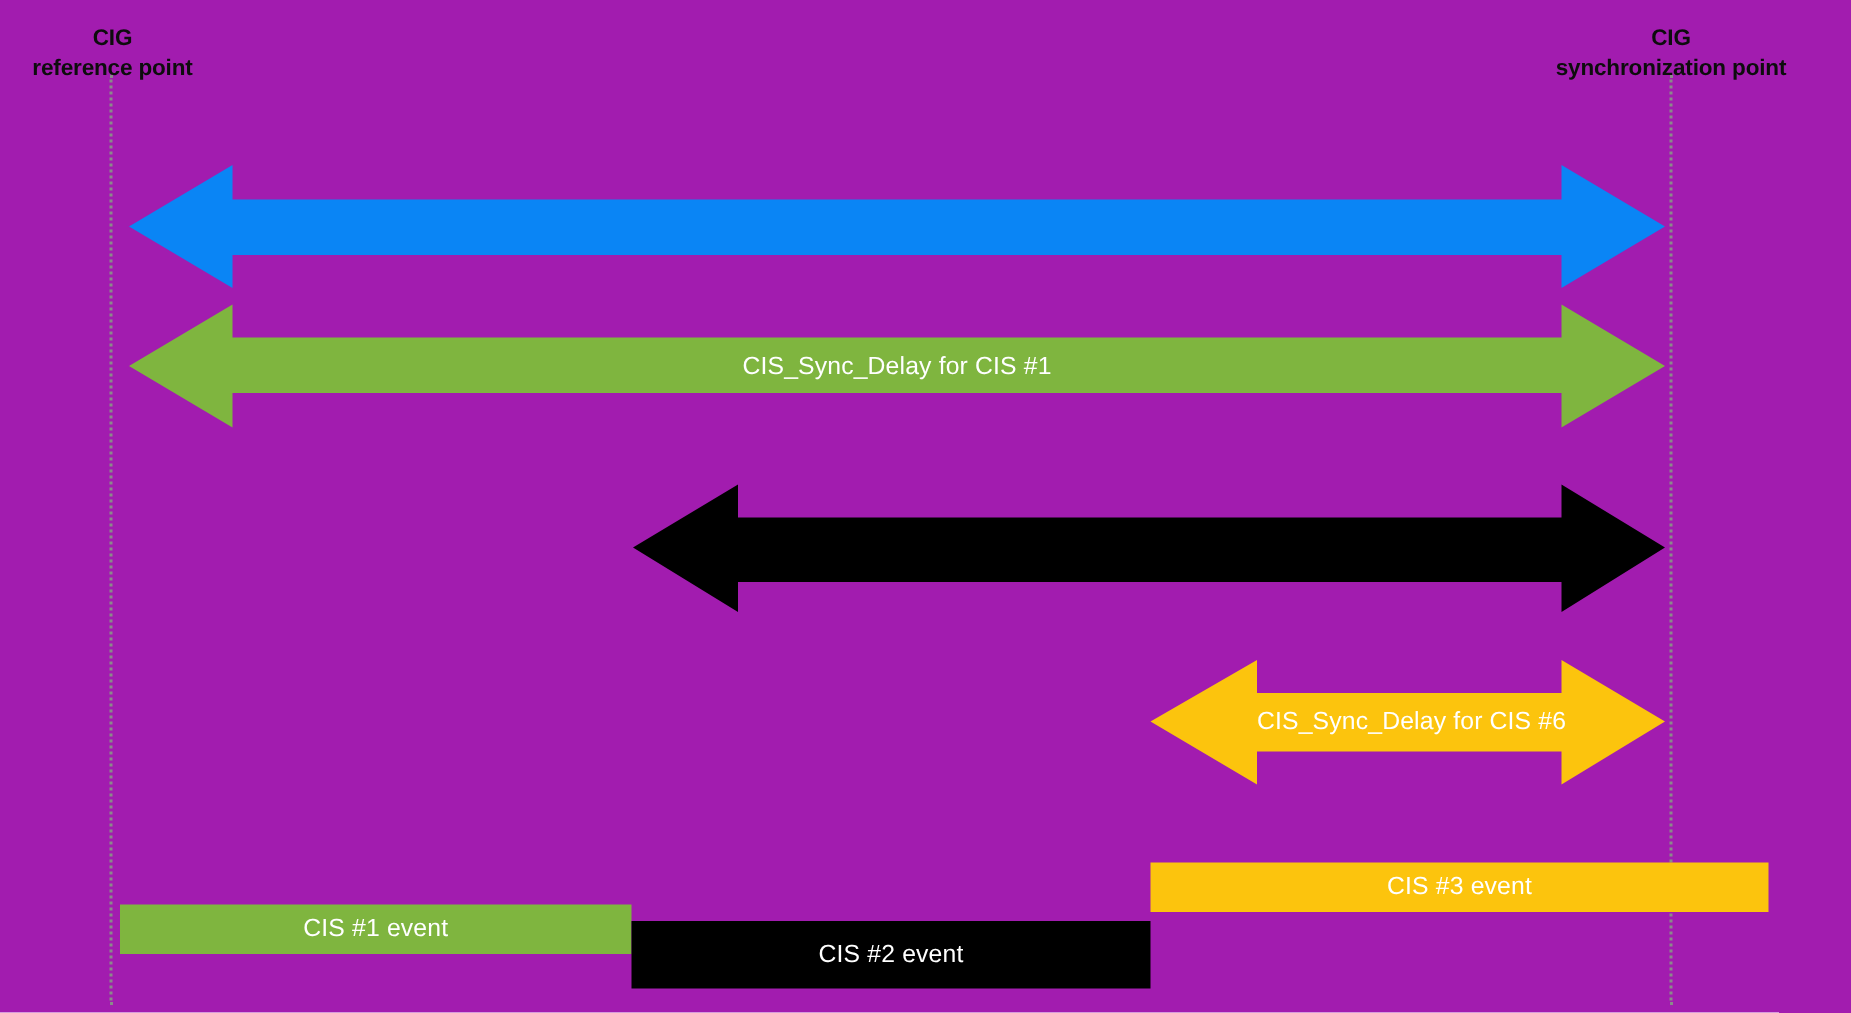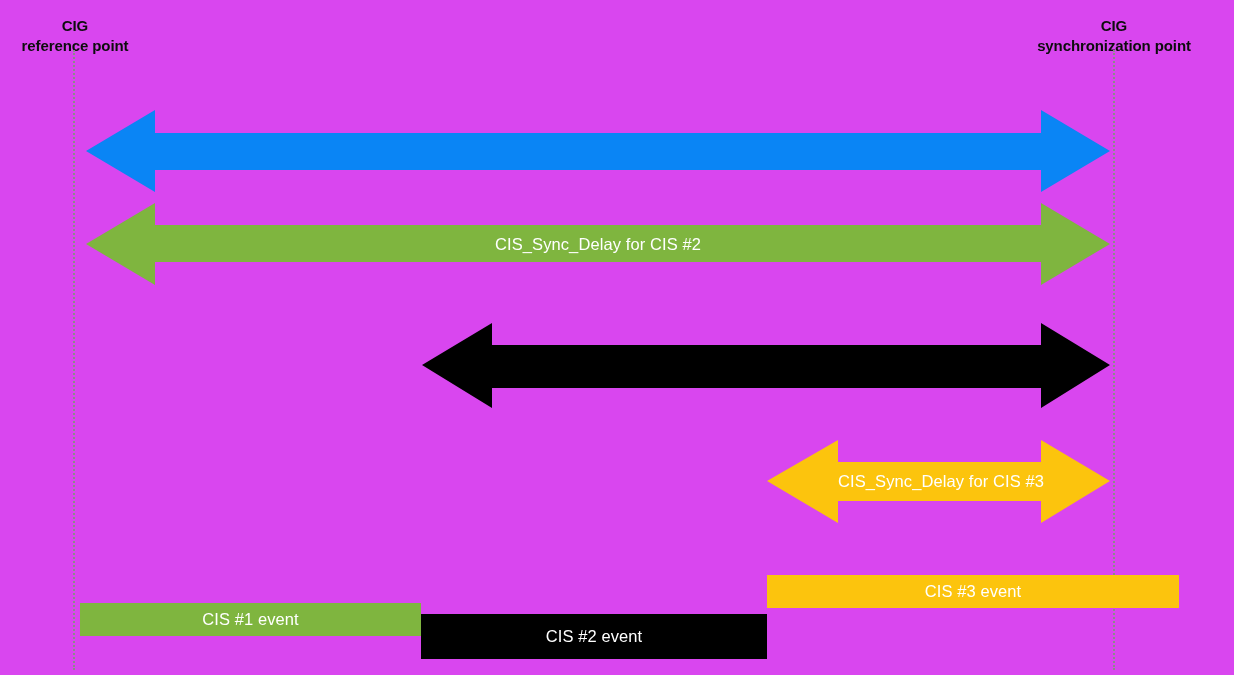--- a/index.html
+++ b/index.html
@@ -7,21 +7,21 @@
     padding: 0;
     background: #ffffff;
   }
   body {
     font-family: "Liberation Sans", sans-serif;
   }
   #canvas {
     position: relative;
     width: 1234px;
     height: 675px;
-    background: #d946ef;
+    background: #a21caf;
     overflow: hidden;
   }
 
   
   .endpoint-label {
     position: absolute;
     text-align: center;
     font-size: 15px;
     font-weight: 700;
     color: #0d0d0d;
@@ -83,30 +83,30 @@
   <div class="guide" id="guide-left"></div>
   <div class="guide" id="guide-right"></div>
 
   <svg class="arrow-svg" style="left:0px; top:0px;" width="1234" height="675" viewBox="0 0 1234 675">
     <polygon fill="#0A85F5" points="86,151 155,110 155,133 1041,133 1041,110 1110,151 1041,192 1041,170 155,170 155,192"></polygon>
   </svg>
 
   <svg class="arrow-svg" style="left:0px; top:0px;" width="1234" height="675" viewBox="0 0 1234 675">
     <polygon fill="#7FB53F" points="86,244 155,203 155,225 1041,225 1041,203 1110,244 1041,285 1041,262 155,262 155,285"></polygon>
   </svg>
-  <div class="arrow-label" style="left:86px; top:235px; width:1024px;">CIS_Sync_Delay for CIS #2</div>
+  <div class="arrow-label" style="left:86px; top:235px; width:1024px;">CIS_Sync_Delay for CIS #1</div>
 
   <svg class="arrow-svg" style="left:0px; top:0px;" width="1234" height="675" viewBox="0 0 1234 675">
     <polygon fill="#000000" points="422,365 492,323 492,345 1041,345 1041,323 1110,365 1041,408 1041,388 492,388 492,408"></polygon>
   </svg>
 
   <svg class="arrow-svg" style="left:0px; top:0px;" width="1234" height="675" viewBox="0 0 1234 675">
     <polygon fill="#FCC40D" points="767,481 838,440 838,462 1041,462 1041,440 1110,481 1041,523 1041,501 838,501 838,523"></polygon>
   </svg>
-  <div class="arrow-label" style="left:838px; top:472px; width:203px;">CIS_Sync_Delay for CIS #3</div>
+  <div class="arrow-label" style="left:838px; top:472px; width:203px;">CIS_Sync_Delay for CIS #6</div>
 
   <div class="bar" style="left:80px; top:575px; width:341px; height:33px; background:#7FB53F;margin-top:28px;">
     <span>CIS #1 event</span>
   </div>
 
   <div class="bar" style="left:421px; top:575px; width:346px; height:45px; background:#000000;margin-top:39px;">
     <span>CIS #2 event</span>
   </div>
 
   <div class="bar" style="left:767px; top:575px; width:412px; height:33px; background:#FCC40D;">

